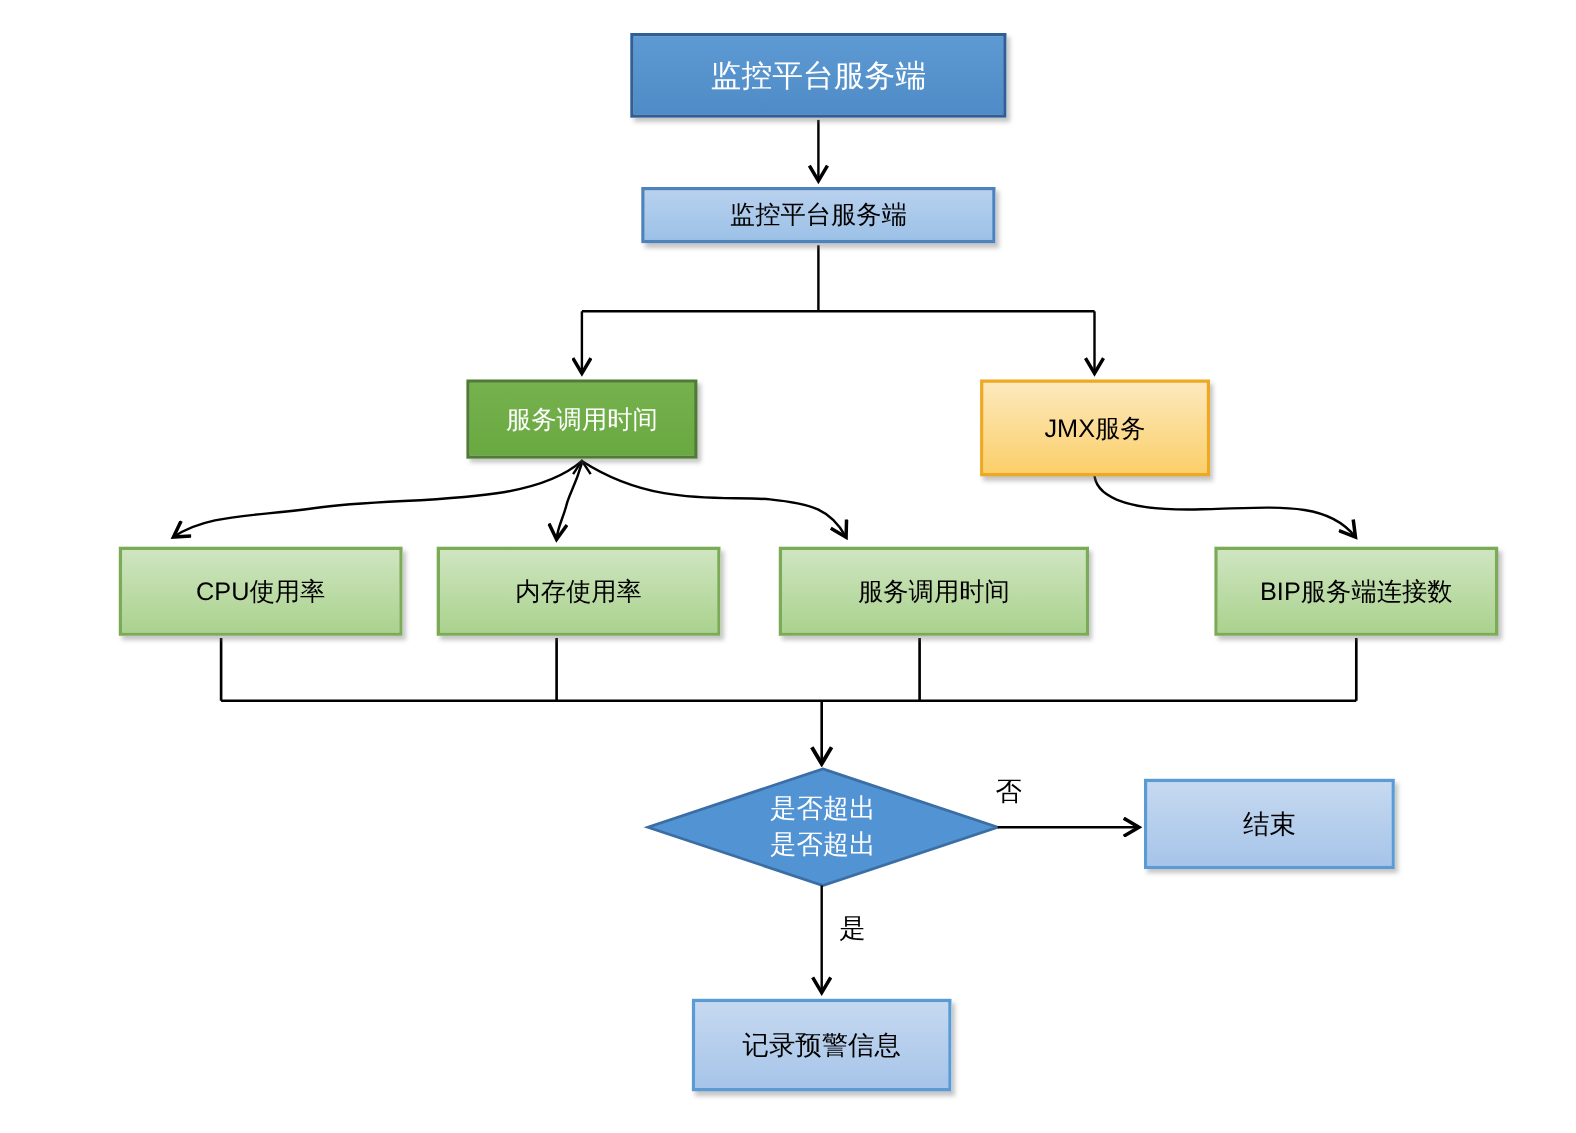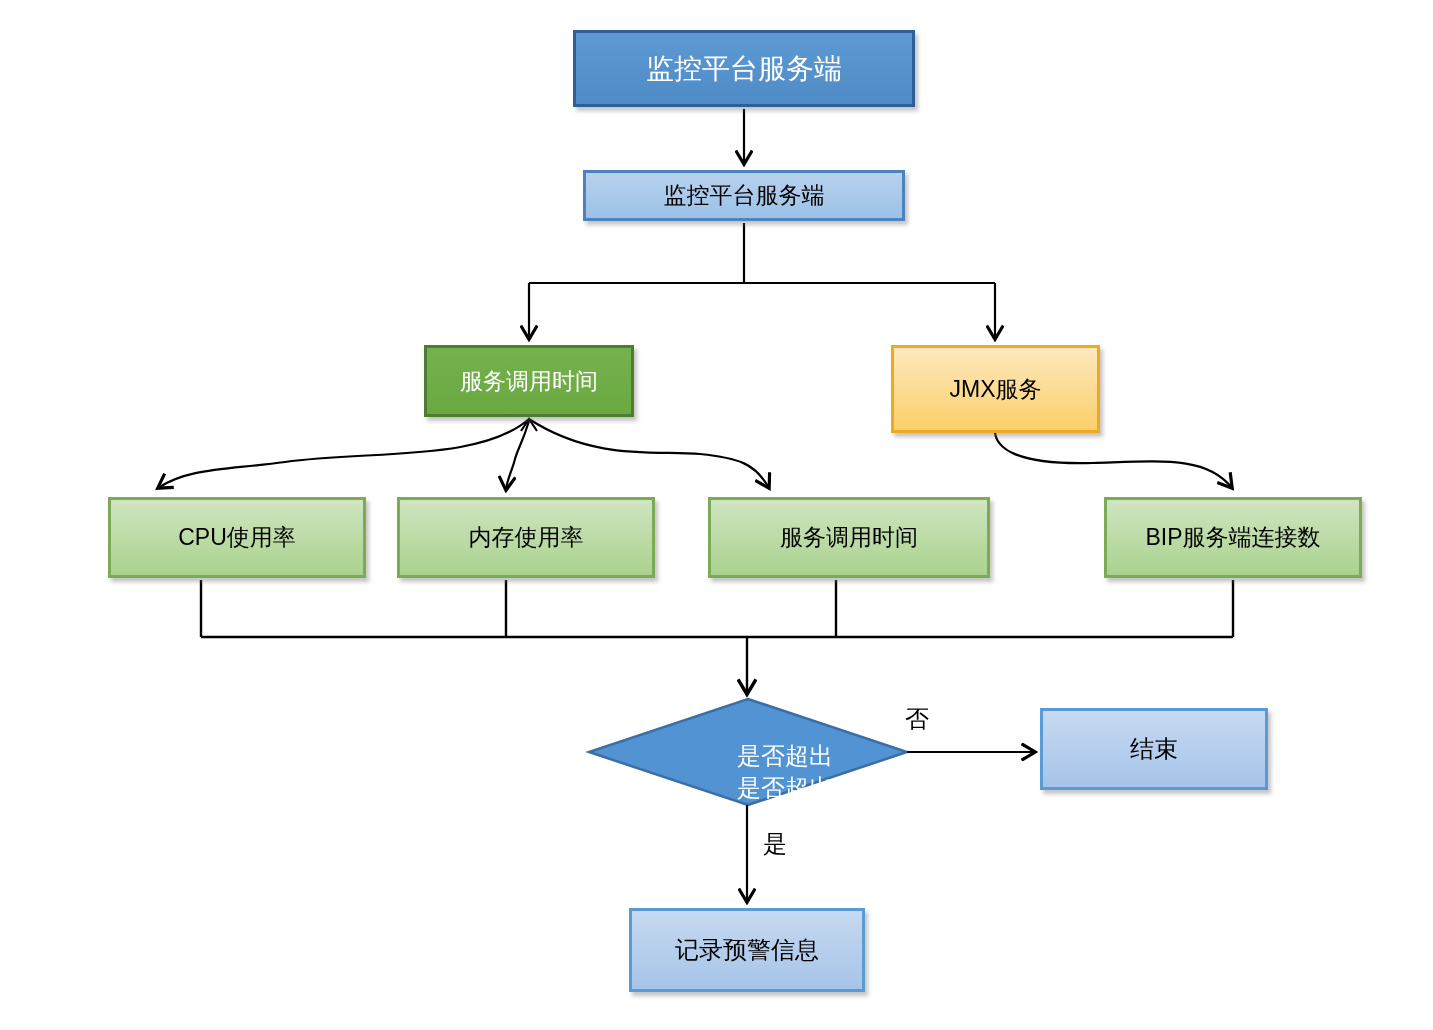--- a/index.html
+++ b/index.html
@@ -36,23 +36,23 @@
   .metric{
     top:497px;height:81px;
     background:linear-gradient(#cfe5c0,#aad28e);
     border:3px solid #7cab58;font-size:23px;
   }
   .node-cpu{left:72px;width:258px;margin-left:36px;}
   .node-memory{left:377px;width:258px;margin-left:20px;}
   .node-svc{left:708px;width:282px;}
   .node-bip{left:1104px;width:258px;}
   .decision-label{
-    position:absolute;left:659px;top:714px;width:252px;height:76px;
+    position:absolute;left:622px;top:714px;width:252px;height:76px;
     display:flex;flex-direction:column;align-items:center;justify-content:center;
-    color:#ffffff;font-size:24px;line-height:1.35;text-align:center;margin-top:20px;
+    color:#ffffff;font-size:24px;line-height:1.35;text-align:center;
   }
   .node-end{
     left:1040px;top:708px;width:228px;height:82px;
     background:linear-gradient(#c6d9f0,#a6c4e9);
     border:3px solid #5b9bd5;font-size:24px;
   }
   .node-record{
     left:629px;top:908px;width:236px;height:84px;
     background:linear-gradient(#c6d9f0,#a6c4e9);
     border:3px solid #5b9bd5;font-size:24px;

